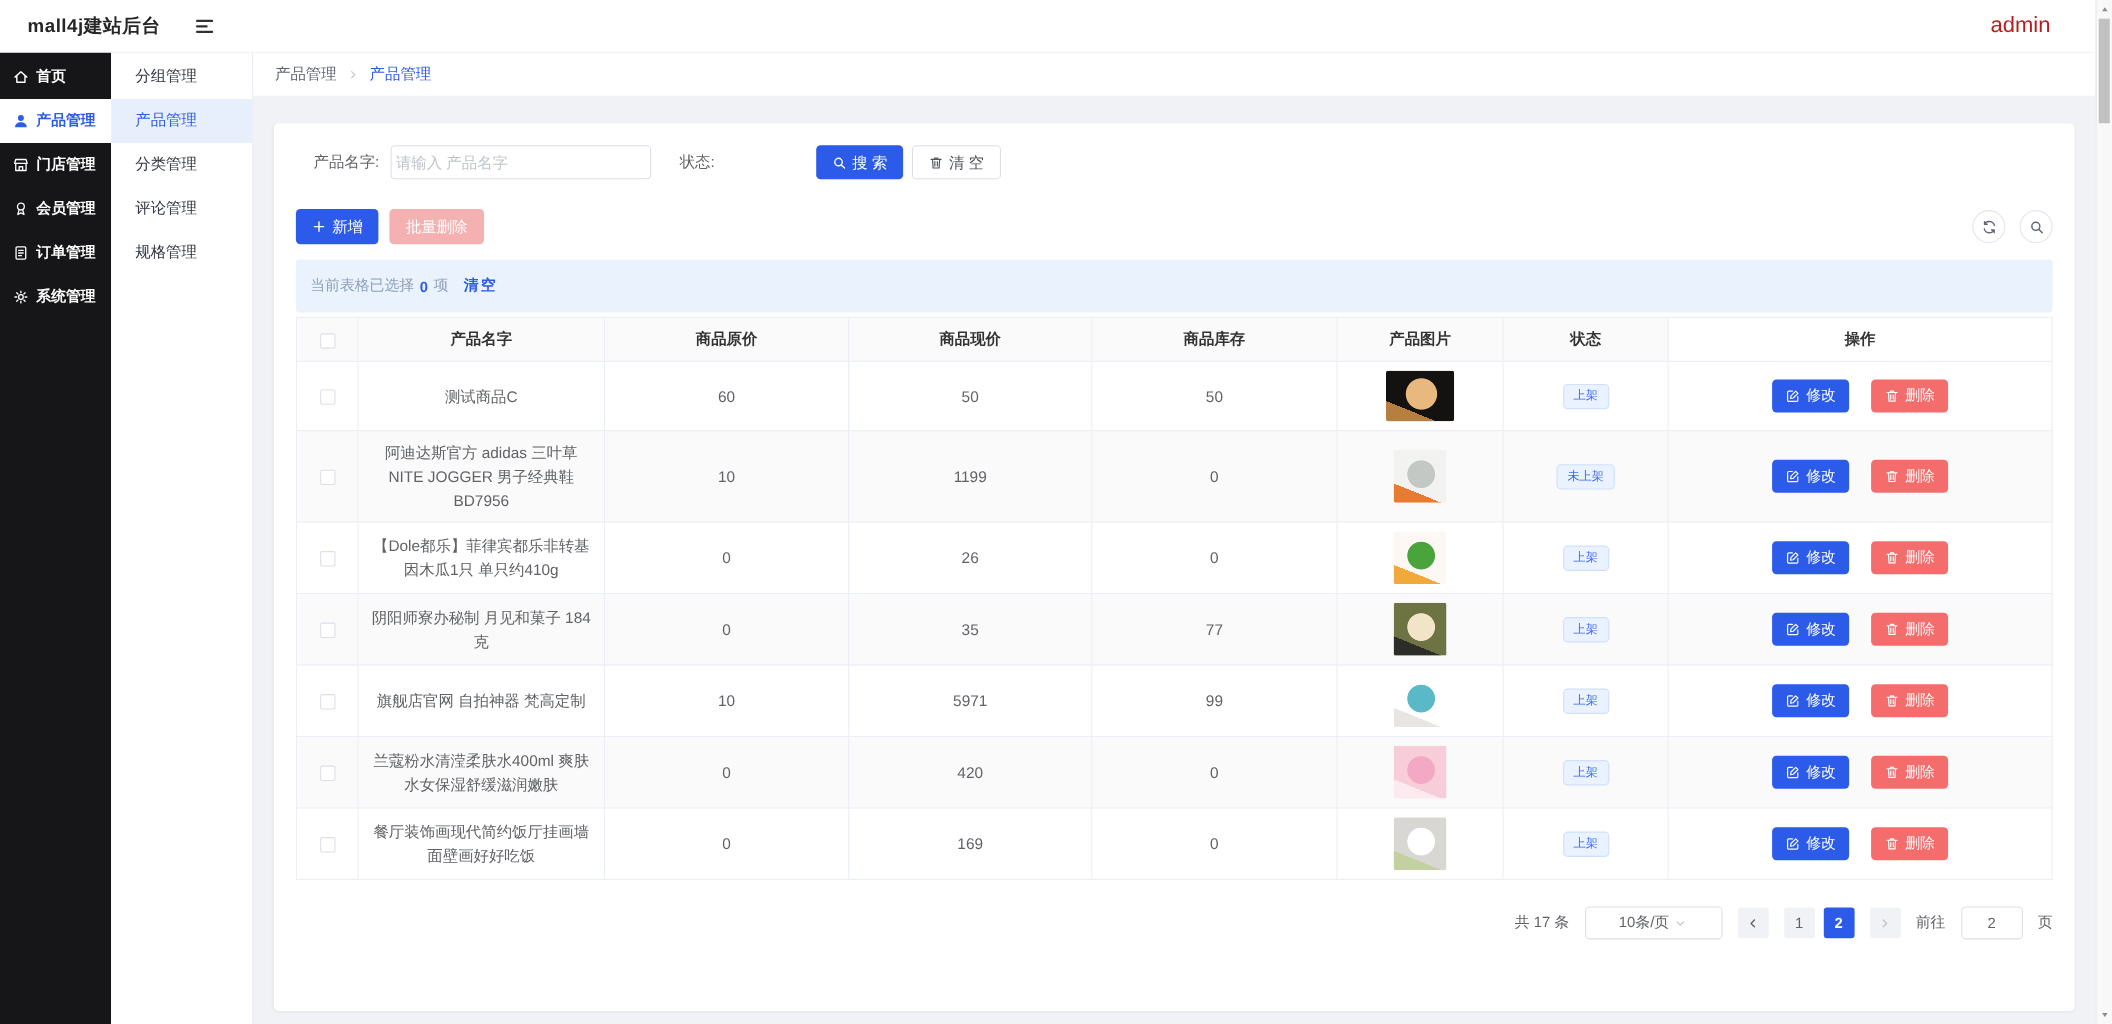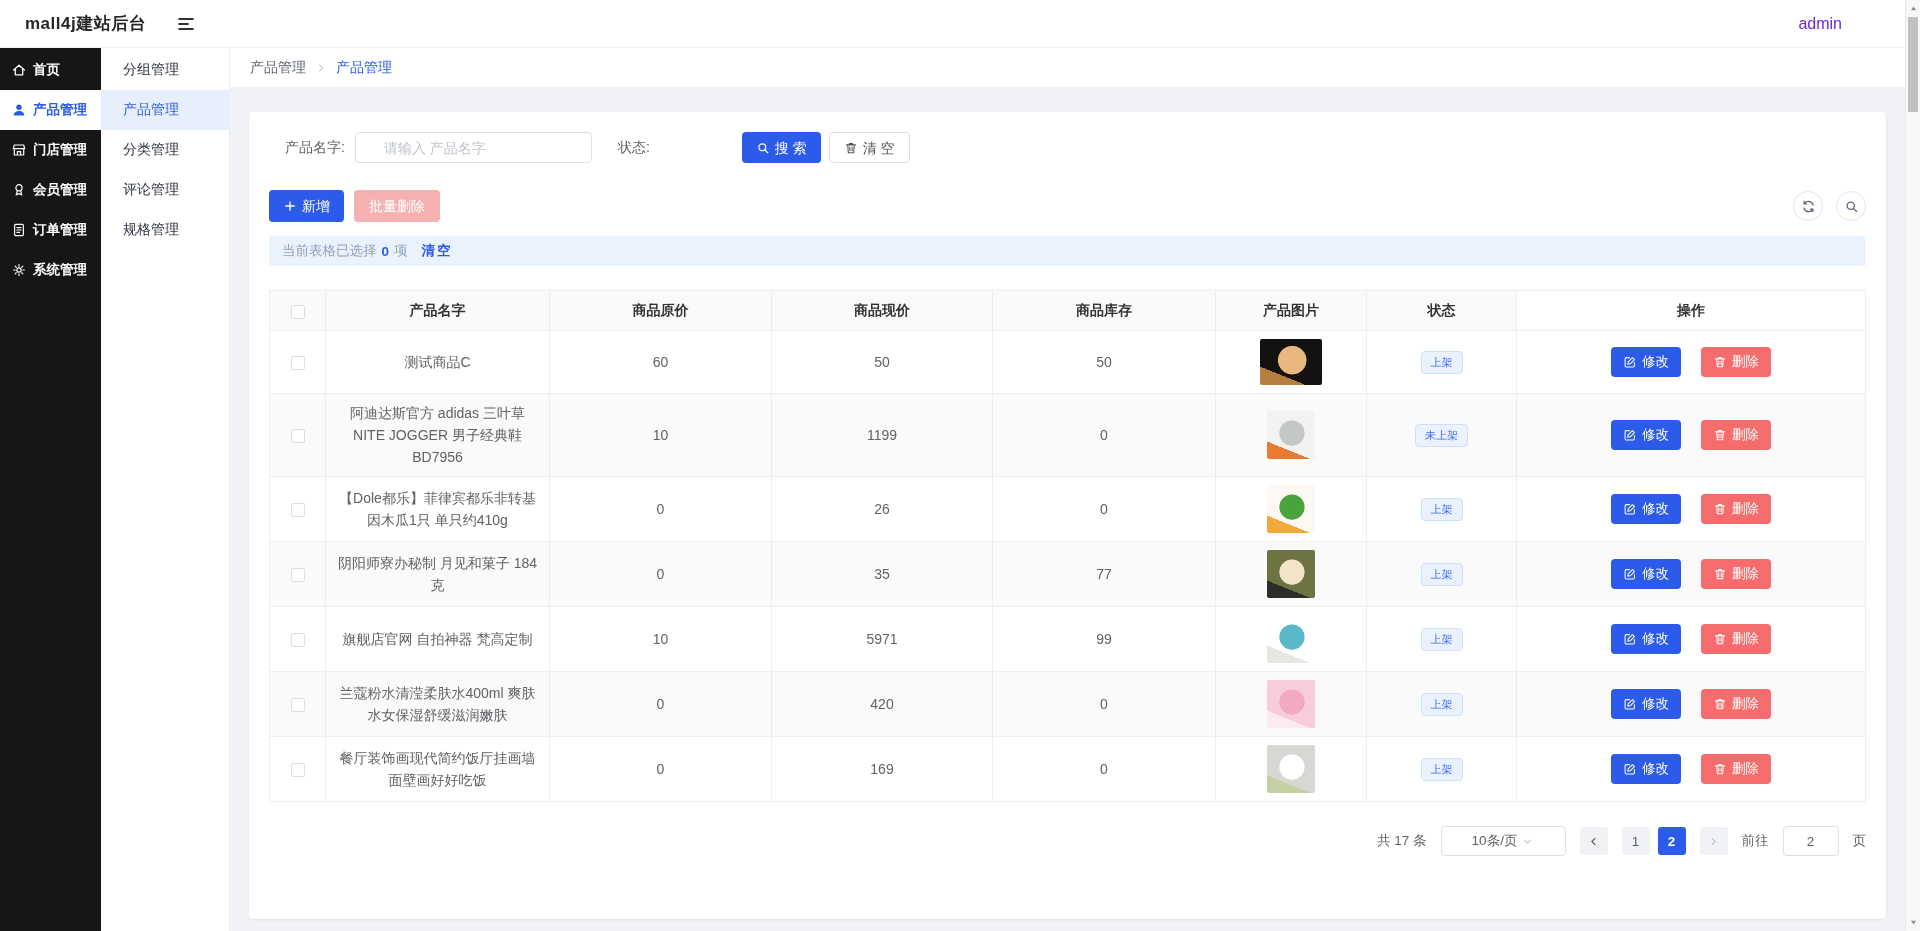--- a/index.html
+++ b/index.html
@@ -6,21 +6,21 @@
   html, body { width: 1920px; height: 931px; overflow: hidden; }
   body { font-family: "Liberation Sans", "DejaVu Sans", sans-serif; font-size: 14px; color: #303133; background: #fff; position: relative; }
 
   .app { position: absolute; left: 0; top: 0; width: 1905px; height: 931px; display: flex; flex-direction: column; }
 
   
   .topbar { height: 48px; background: #fff; display: flex; align-items: center; padding: 0 25px; border-bottom: 1px solid #f0f0f0; flex: none; }
   .topbar .title { font-size: 17px; font-weight: bold; color: #262626; letter-spacing: .5px; }
   .topbar .fold { margin-left: 30px; width: 20px; height: 20px; color: #303133; cursor: pointer; }
   .topbar .fold svg { width: 20px; height: 20px; display: block; }
-  .topbar .user { margin-left: auto; margin-right: 38px; color: #6d28d9; font-size: 16px; }
+  .topbar .user { margin-left: auto; margin-right: 16px; color: #b91c1c; font-size: 20px; }
 
   .layout { flex: 1; display: flex; min-height: 0; }
 
   
   .sidebar { width: 101px; background: #161618; flex: none; padding-top: 2px; }
   .side-item { height: 40px; display: flex; align-items: center; padding-left: 11px; gap: 6px; color: #fdfdfd; font-size: 13.5px; font-weight: 600; cursor: pointer; }
   .side-item .side-icon { width: 16px; height: 16px; flex: none; }
   .side-item .side-icon svg { width: 16px; height: 16px; display: block; }
   .side-item.active { background: #ffffff; color: var(--primary); }
 
@@ -36,21 +36,21 @@
   .breadcrumb .crumb.current { color: var(--primary); }
   .breadcrumb .sep { width: 12px; height: 12px; margin: 1px 9px 0; color: #c4c8d0; }
   .breadcrumb .sep svg { width: 12px; height: 12px; display: block; }
 
   .content-body { flex: 1; padding: 24px 19px 12px 19px; min-height: 0; display: flex; }
   .card { background: #fff; border-radius: 4px; box-shadow: 0 1px 3px rgba(0,0,0,.06); flex: 1; padding: 20px; overflow: hidden; }
 
   
   .filter-row { display: flex; align-items: center; margin-left: 16px; }
   .filter-label { color: #606266; margin-right: 10px; flex: none; }
-  .text-input { width: 237px; height: 31px; border: 1px solid #dcdfe6; border-radius: 4px; padding: 0 28px; font-size: 14px; color: #606266; outline: none; font-family: inherit; }
+  .text-input { width: 237px; height: 31px; border: 1px solid #dcdfe6; border-radius: 4px; padding: 0 4px; font-size: 14px; color: #606266; outline: none; font-family: inherit; }
   .text-input::placeholder { color: #bfc4cc; }
   .status-group { margin-left: 26px; }
   .select { width: 391px; height: 31px; border: 1px solid #dcdfe6; border-radius: 4px; display: flex; align-items: center; padding: 0 12px; cursor: pointer; background: #fff; }
   .select .ph { color: #bfc4cc; font-size: 14px; }
   .select .chev { margin-left: auto; width: 14px; height: 14px; color: #c0c4cc; }
   .select .chev svg { width: 14px; height: 14px; display: block; }
 
   .btn { display: inline-flex; align-items: center; justify-content: center; gap: 5px; border: none; border-radius: 4px; font-size: 14px; cursor: pointer; font-family: inherit; line-height: 1; }
   .btn .i { width: 14px; height: 14px; flex: none; }
   .btn .i svg { width: 14px; height: 14px; display: block; }
@@ -61,27 +61,27 @@
 
   
   .toolbar-row { margin-top: 27px; display: flex; align-items: center; }
   .add-btn { height: 32px; }
   .batch-btn { margin-left: 10px; height: 32px; padding: 0 15px; background: var(--danger-disabled); color: #fff; cursor: not-allowed; }
   .circle-group { margin-left: auto; display: flex; gap: 13px; }
   .icon-circle { width: 30px; height: 30px; border-radius: 50%; border: 1px solid #e2e5ee; background: #fff; display: flex; align-items: center; justify-content: center; color: #5f6577; cursor: pointer; }
   .icon-circle svg { width: 15px; height: 15px; display: block; }
 
   
-  .selection-bar { margin-top: 14px; height: 30px; background: var(--alert-bg); border-radius: 3px; display: flex; align-items: center; padding: 0 13px; font-size: 13.5px; }
+  .selection-bar { margin-top: 14px; height: 48px; background: var(--alert-bg); border-radius: 3px; display: flex; align-items: center; padding: 0 13px; font-size: 13.5px; }
   .selection-bar .txt { color: #8fa0ba; }
   .selection-bar .cnt { color: var(--primary); font-weight: bold; margin: 0 5px; }
   .selection-bar .clr { color: var(--primary); font-weight: 600; margin-left: 14px; cursor: pointer; letter-spacing: 2px; }
 
   
-  table { margin-top: 24px; width: 100%; border-collapse: collapse; table-layout: fixed; }
+  table { margin-top: 4px; width: 100%; border-collapse: collapse; table-layout: fixed; }
   th, td { border: 1px solid #ebeef5; text-align: center; vertical-align: middle; }
   th { background: #fafafa; height: 40px; font-size: 14px; color: #333; font-weight: bold; }
   th.op-col { background: #fff; }
   td { padding: 8px 10px; font-size: 14px; color: #606266; }
   tbody tr:nth-child(even) td { background: #fafafa; }
   .cell-name { line-height: 22px; display: inline-block; }
   .checkbox { display: inline-block; width: 14px; height: 14px; border: 1px solid #dcdfe6; border-radius: 2px; background: #fff; cursor: pointer; vertical-align: middle; }
   .product-img { display: inline-block; width: 48px; height: 48px; border-radius: 2px; vertical-align: middle; }
   .product-img.wide { width: 62px; height: 46px; }
   .tag { display: inline-block; height: 23px; line-height: 21px; padding: 0 9px; font-size: 11px; color: var(--tag-text); background: var(--tag-bg); border: 1px solid var(--tag-border); border-radius: 4px; }

